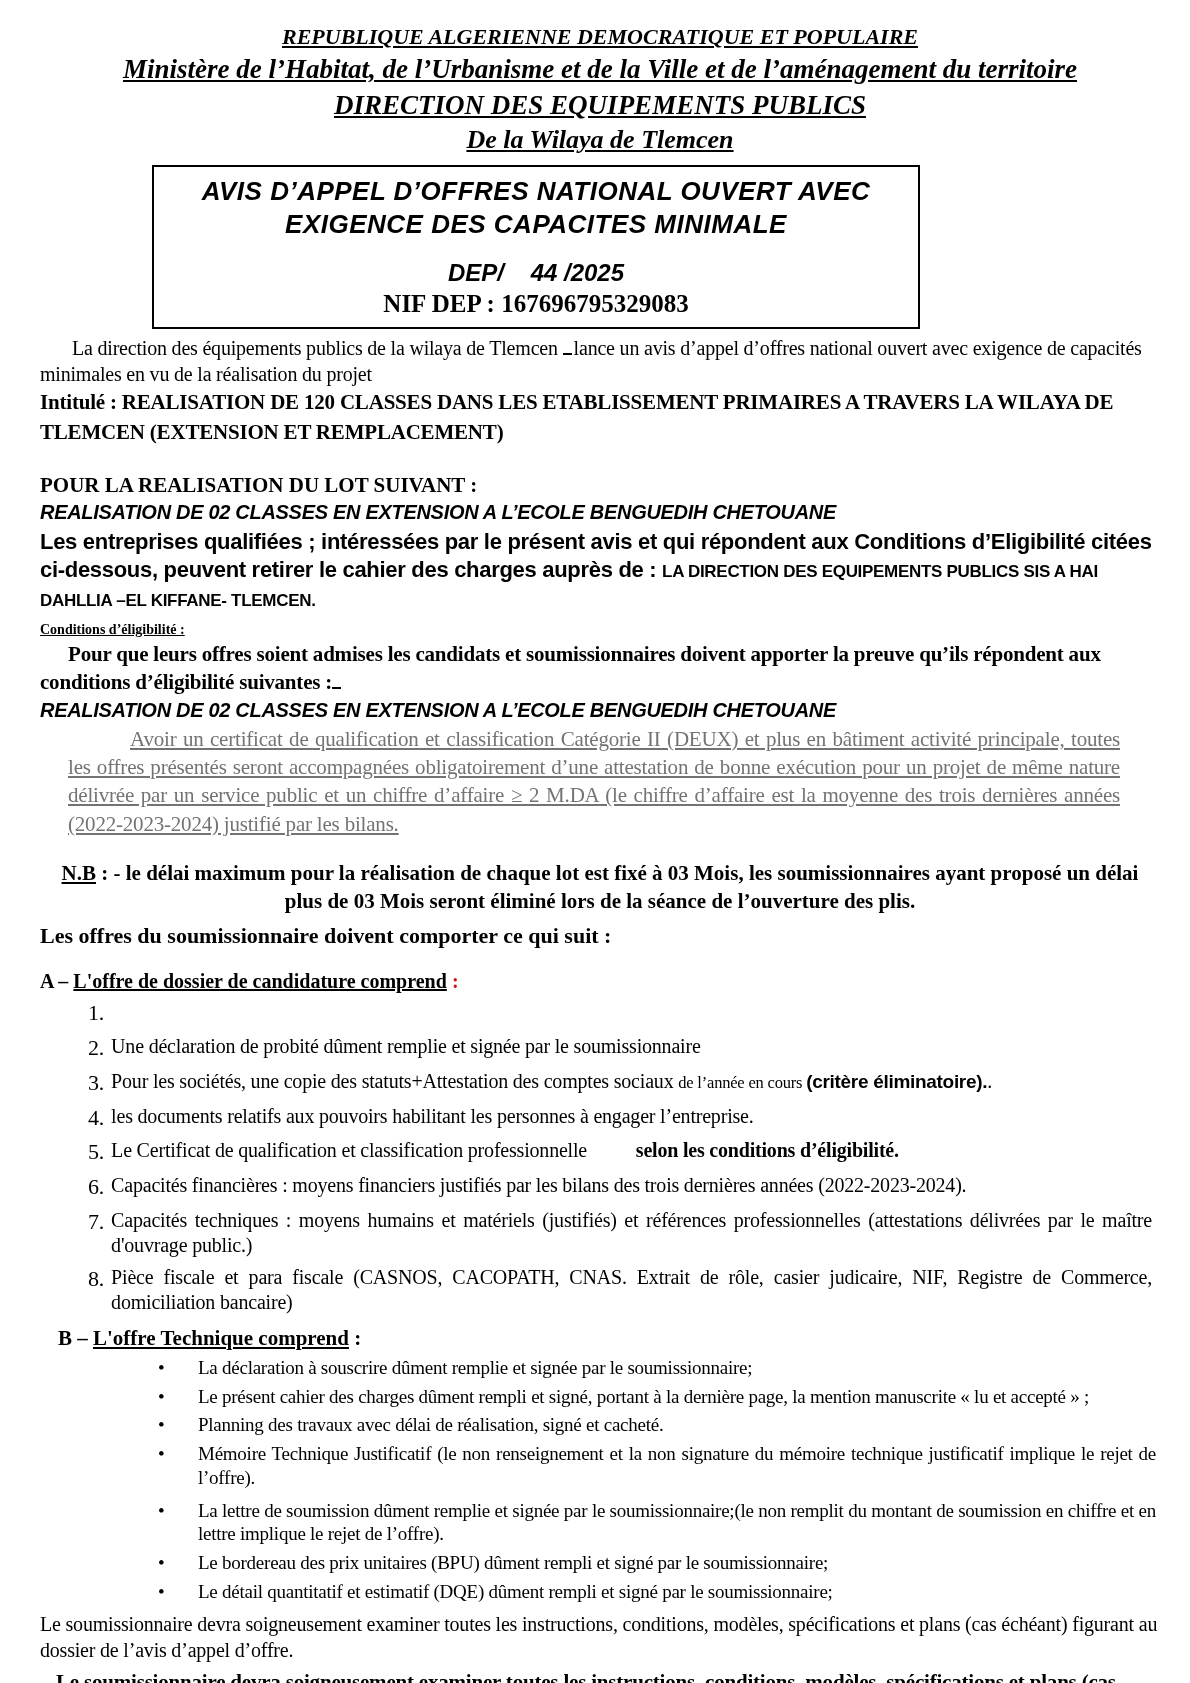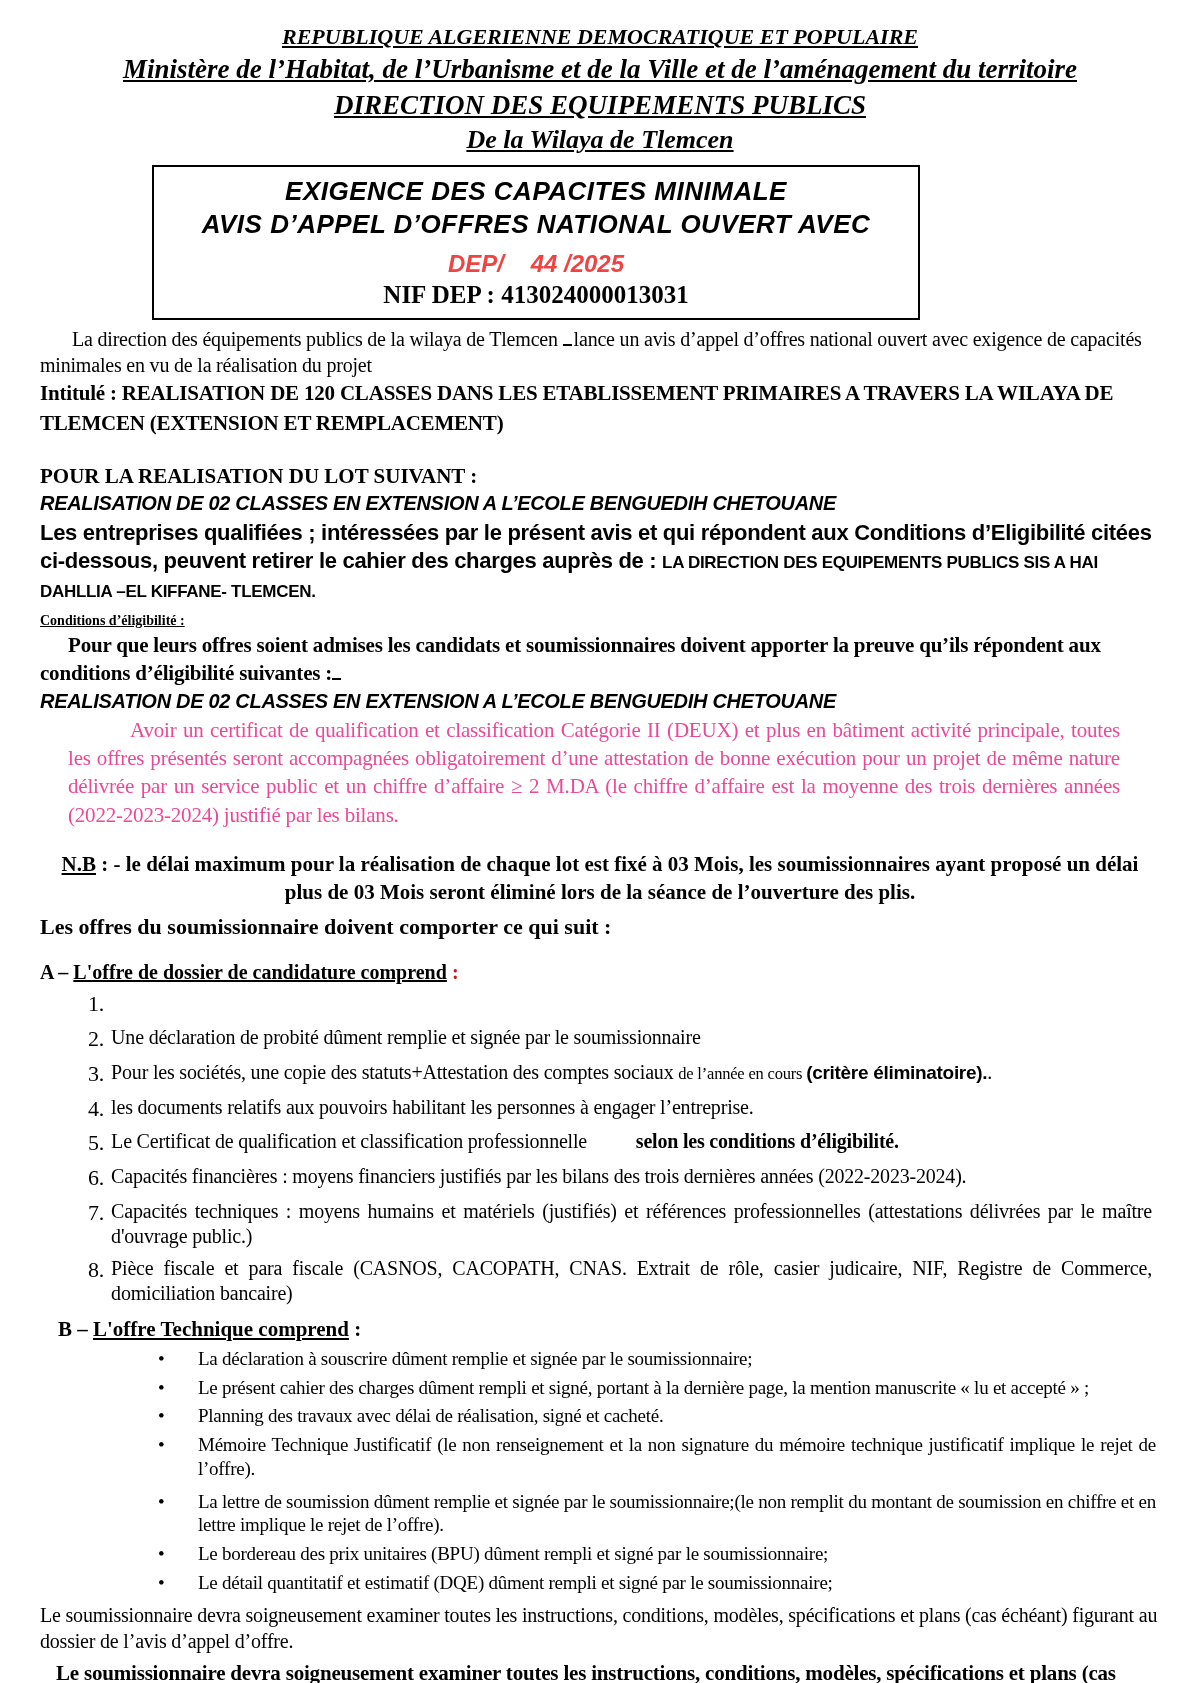--- a/index.html
+++ b/index.html
@@ -21,34 +21,34 @@
   .nbox{
     border:2px solid #000;width:768px;margin:10px 0 6px 112px;
     text-align:center;padding:8px 6px 8px 6px;box-sizing:border-box;
   }
   .nbox-title{
     font-family:"Liberation Sans", sans-serif;font-weight:bold;font-style:italic;
     font-size:26px;line-height:1.25;letter-spacing:.5px;
   }
   .nbox-ref{
     font-family:"Liberation Sans", sans-serif;font-weight:bold;font-style:italic;
-    font-size:24px;color:#ef4444;white-space:pre;margin-top:10px;line-height:1.15;
+    font-size:24px;color:#000000;white-space:pre;margin-top:19px;line-height:1.15;
   }
   .nbox-nif{font-size:25px;font-weight:bold;margin-top:3px;line-height:1.15;}
   
   .p-intro{font-size:20px;line-height:1.33;text-indent:32px;letter-spacing:-.2px;}
   .mark-underline{display:inline-block;width:9px;height:13px;border-bottom:2px solid #000;margin-right:2px;}
   .p-intitule{font-size:21px;font-weight:bold;line-height:1.42;letter-spacing:-.2px;}
   .p-pour{font-size:21px;font-weight:bold;line-height:1.3;margin-top:24px;}
   .p-lot{font-family:"Liberation Sans", sans-serif;font-weight:bold;font-style:italic;font-size:20px;line-height:1.3;letter-spacing:-.3px;}
   .p-retrait{font-family:"Liberation Sans", sans-serif;font-weight:bold;font-size:22px;line-height:1.3;margin:3px 0 2px 0;letter-spacing:-.3px;}
   .retrait-loc{font-size:17px;}
   .h-conditions{font-size:14px;font-weight:bold;text-decoration:underline;margin:5px 0 2px 0;line-height:1.3;}
   .p-preuve{font-size:21px;font-weight:bold;line-height:1.33;text-indent:28px;letter-spacing:-.2px;}
-  .red-text{color:#ec4899;}
+  .red-text{color:#737373;text-decoration:underline;}
   .p-red{font-size:21px;line-height:1.35;margin:2px 40px 0 28px;text-indent:62px;text-align:justify;letter-spacing:-.2px;}
   .p-nb{font-size:21px;font-weight:bold;text-align:center;margin-top:22px;line-height:1.33;padding:0 8px;}
   .u{text-decoration:underline;}
   .p-offres{font-size:22px;font-weight:bold;margin-top:6px;line-height:1.3;}
   
   .h-sec{font-size:20px;font-weight:bold;line-height:1.3;}
   .h-a{margin-top:18px;}
   .h-b{margin-top:2px;margin-left:18px;font-size:21px;}
   .h-c{margin-top:2px;font-size:22px;}
   .red-colon{color:#cf1417;}
@@ -73,25 +73,25 @@
 
   <div class="hdr">
     <div class="hdr-line hdr-1">REPUBLIQUE ALGERIENNE DEMOCRATIQUE ET POPULAIRE</div>
     <div class="hdr-line hdr-2">Ministère de l’Habitat, de l’Urbanisme  et de la Ville et de l’aménagement du territoire</div>
     <div class="hdr-line hdr-3">DIRECTION DES EQUIPEMENTS PUBLICS</div>
     <div class="hdr-line hdr-4">De la Wilaya de  Tlemcen</div>
   </div>
 
   <div class="nbox">
     <div class="nbox-title">
+      <div>AVIS D’APPEL D’OFFRES NATIONAL OUVERT AVEC</div>
       <div>EXIGENCE DES CAPACITES MINIMALE</div>
-      <div>AVIS D’APPEL D’OFFRES NATIONAL OUVERT AVEC</div>
     </div>
     <div class="nbox-ref">DEP/    44 /2025</div>
-    <div class="nbox-nif">NIF DEP : 413024000013031</div>
+    <div class="nbox-nif">NIF DEP : 167696795329083</div>
   </div>
 
   <div class="p-intro">
     <span>La direction des équipements publics de la wilaya de Tlemcen </span><span class="mark-underline"></span><span>lance un avis d’appel d’offres national ouvert avec exigence de capacités minimales en vu de  la réalisation du projet</span>
   </div>
 
   <div class="p-intitule">Intitulé : REALISATION DE 120 CLASSES DANS LES ETABLISSEMENT PRIMAIRES A TRAVERS LA WILAYA DE TLEMCEN (EXTENSION ET REMPLACEMENT)</div>
   <div class="p-pour">POUR LA REALISATION DU LOT SUIVANT :</div>
   <div class="p-lot">REALISATION DE 02 CLASSES EN EXTENSION A L’ECOLE BENGUEDIH CHETOUANE</div>
 

